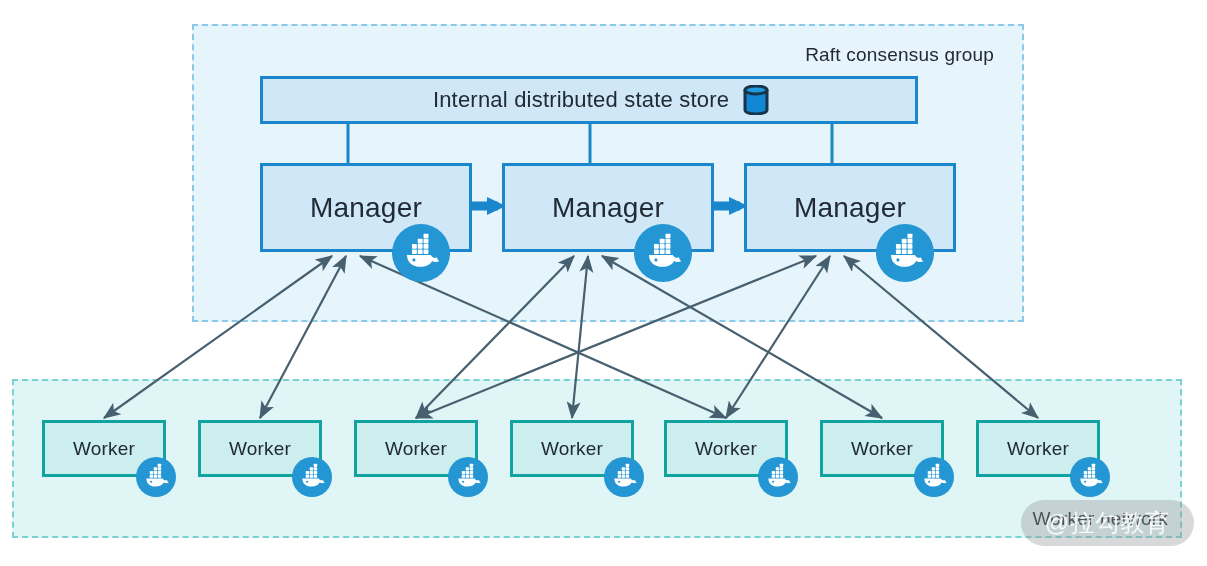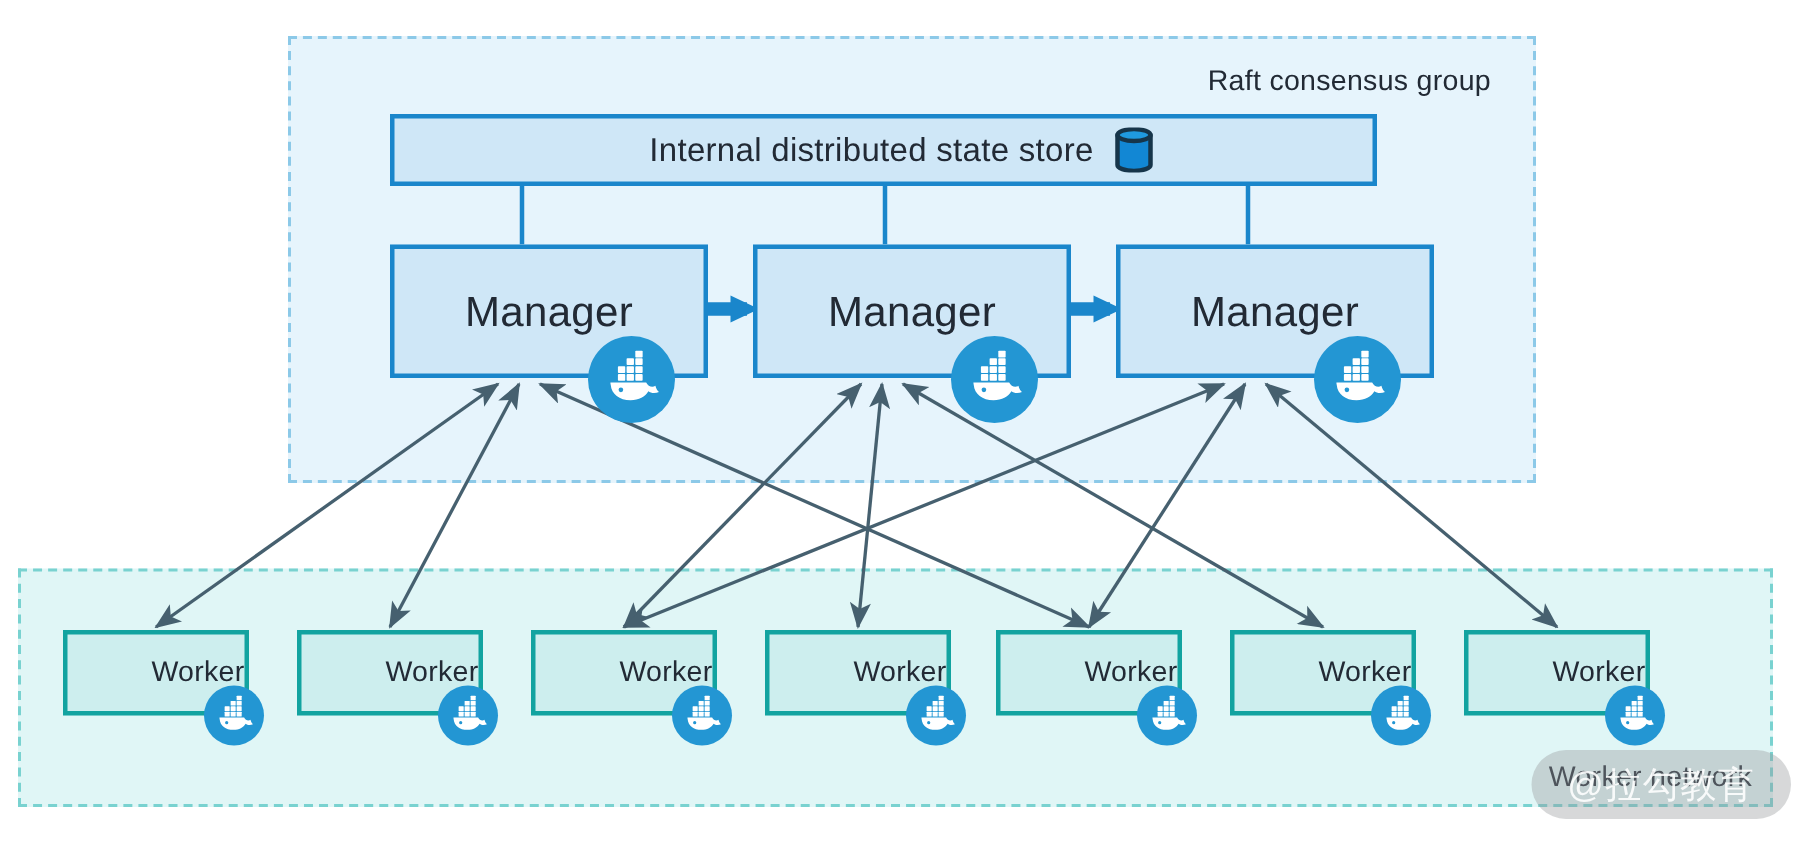--- a/index.html
+++ b/index.html
@@ -101,21 +101,20 @@
   .m0 { left: 260px; }
   .m1 { left: 502px; }
   .m2 { left: 744px; }
 
   .worker {
     top: 420px;
     width: 124px;
     height: 57px;
     background: #cdeeee;
     border: 3px solid #12a3a0;
-    justify-content: flex-end;
   }
   .worker .node-text {
     font-size: 19px;
     color: #222a35;
     letter-spacing: 0.2px;
   }
   .w0 { left: 42px; }
   .w1 { left: 198px; }
   .w2 { left: 354px; }
   .w3 { left: 510px; }

